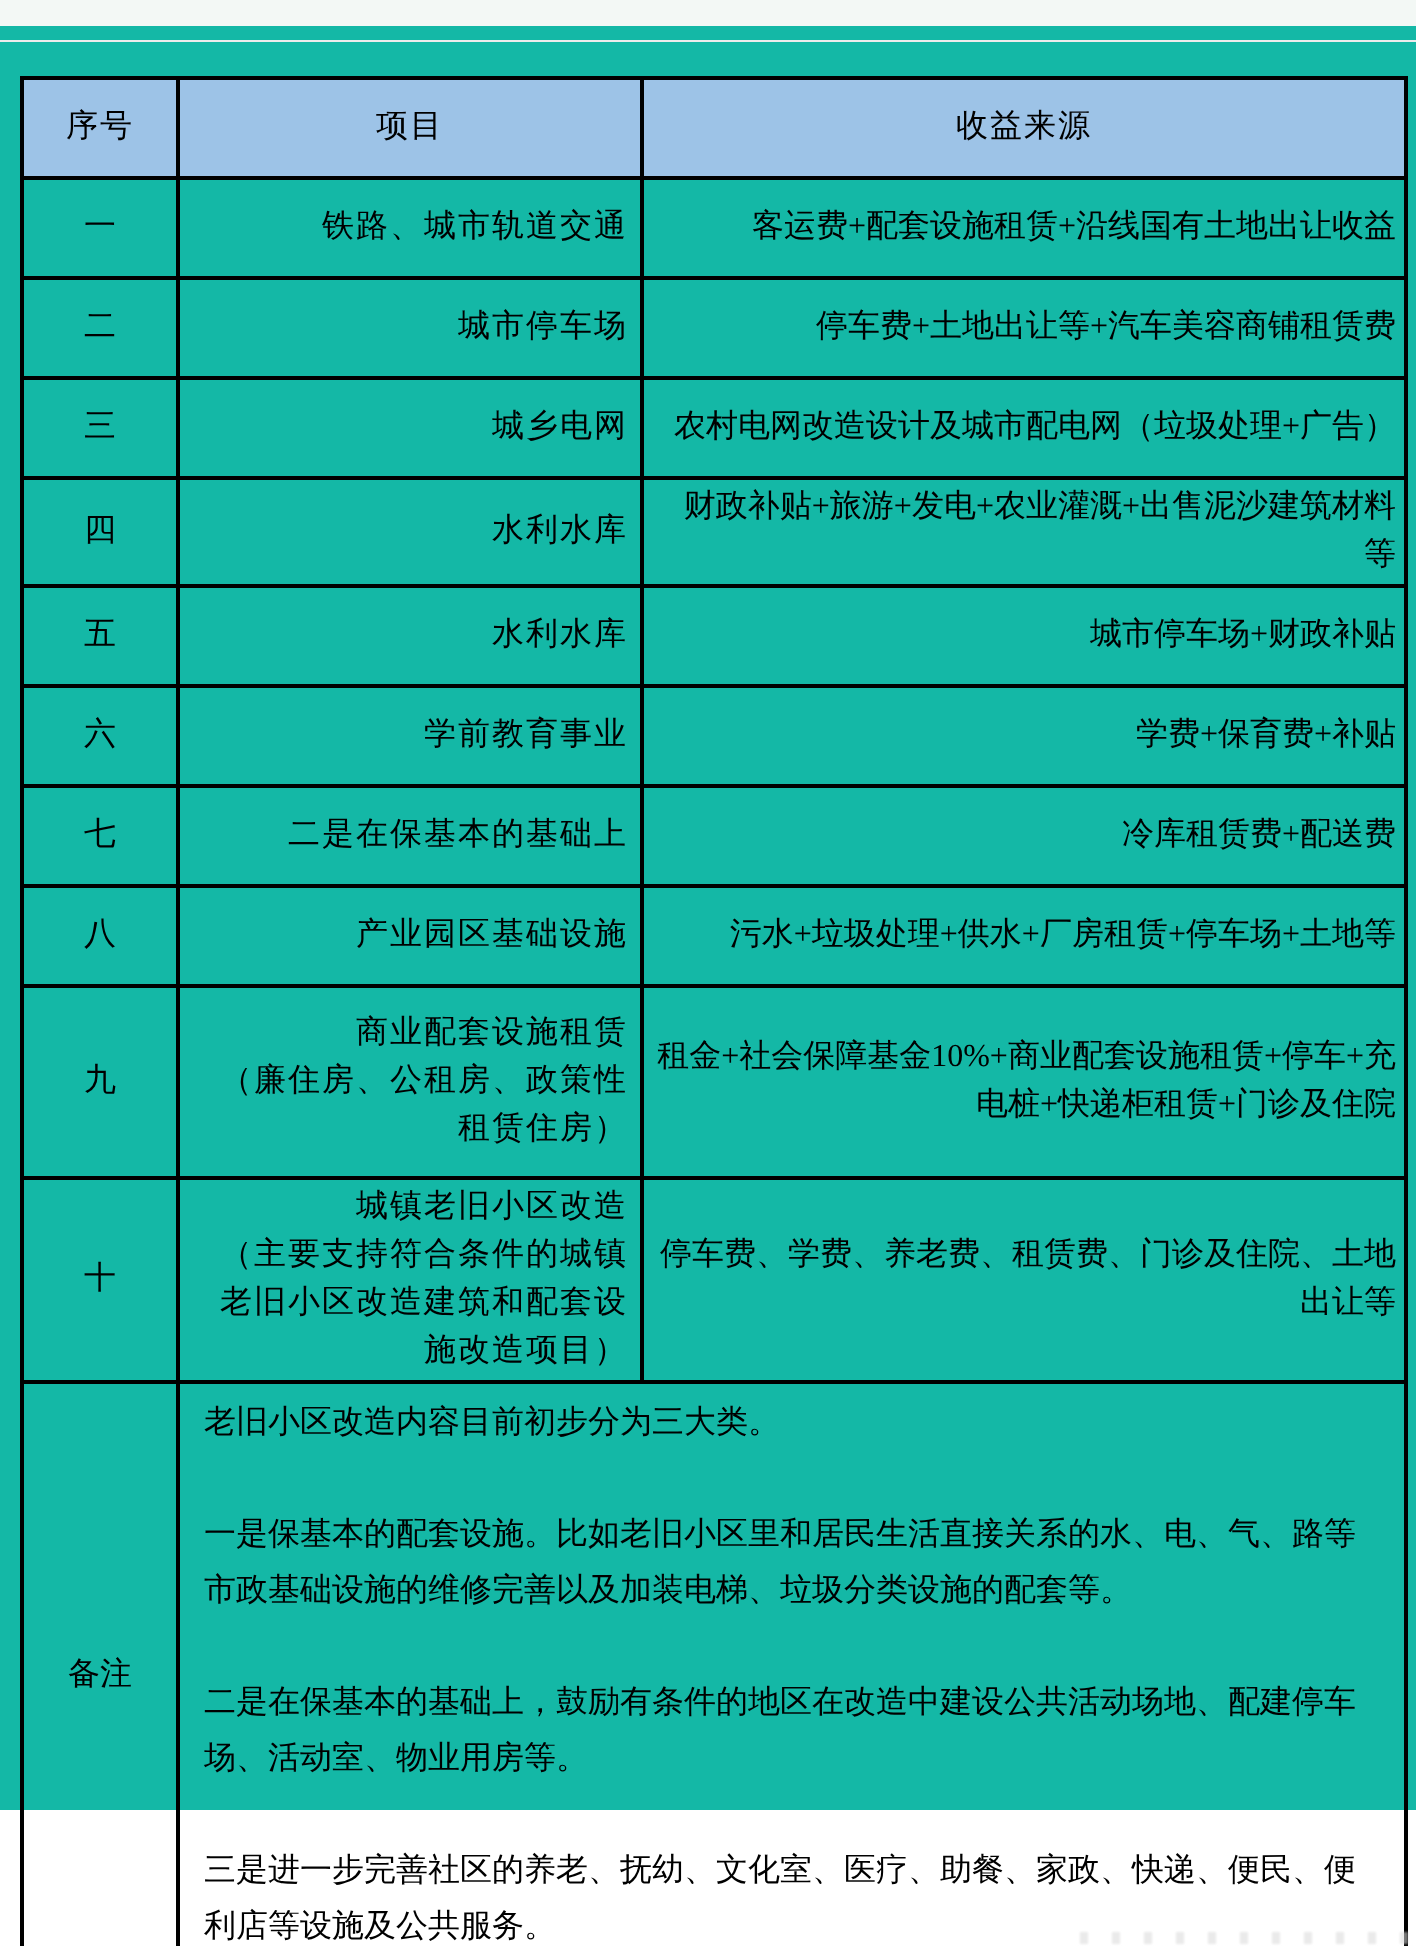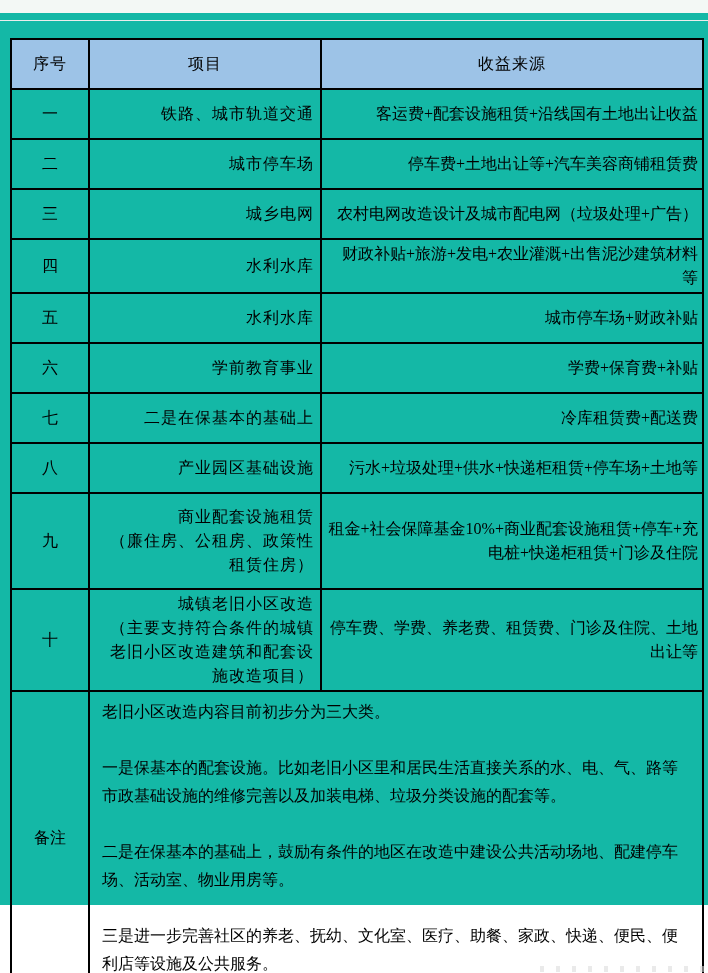--- a/index.html
+++ b/index.html
@@ -119,21 +119,21 @@
           <td class="cell-revenue">学费+保育费+补贴</td>
         </tr>
         <tr class="row-7">
           <td class="cell-no">七</td>
           <td class="cell-project">二是在保基本的基础上</td>
           <td class="cell-revenue">冷库租赁费+配送费</td>
         </tr>
         <tr class="row-8">
           <td class="cell-no">八</td>
           <td class="cell-project">产业园区基础设施</td>
-          <td class="cell-revenue">污水+垃圾处理+供水+快递柜租赁+停车场+土地等</td>
+          <td class="cell-revenue">污水+垃圾处理+供水+厂房租赁+停车场+土地等</td>
         </tr>
         <tr class="row-9">
           <td class="cell-no">九</td>
           <td class="cell-project">商业配套设施租赁
 （廉住房、公租房、政策性
 租赁住房）</td>
           <td class="cell-revenue">租金+社会保障基金10%+商业配套设施租赁+停车+充电桩+快递柜租赁+门诊及住院</td>
         </tr>
         <tr class="row-10">
           <td class="cell-no">十</td>

